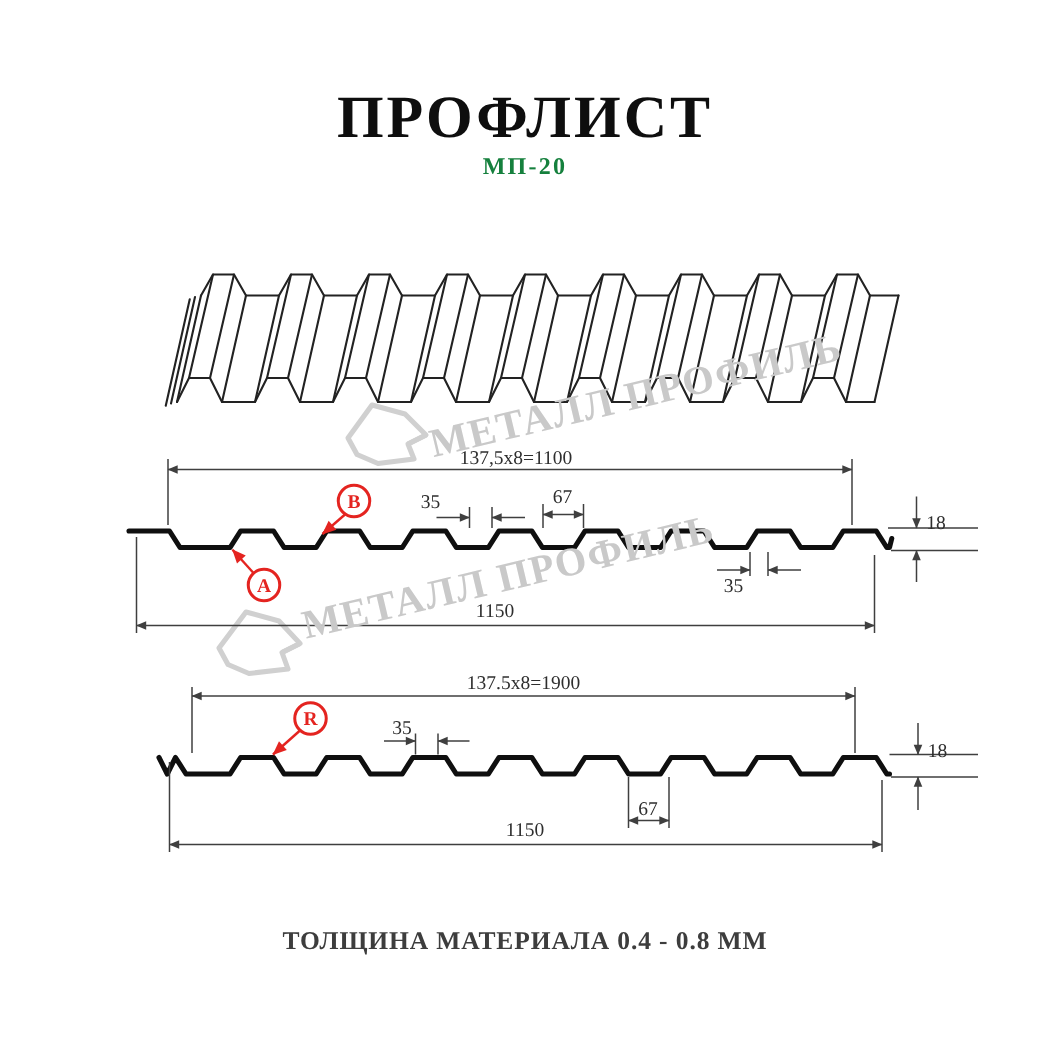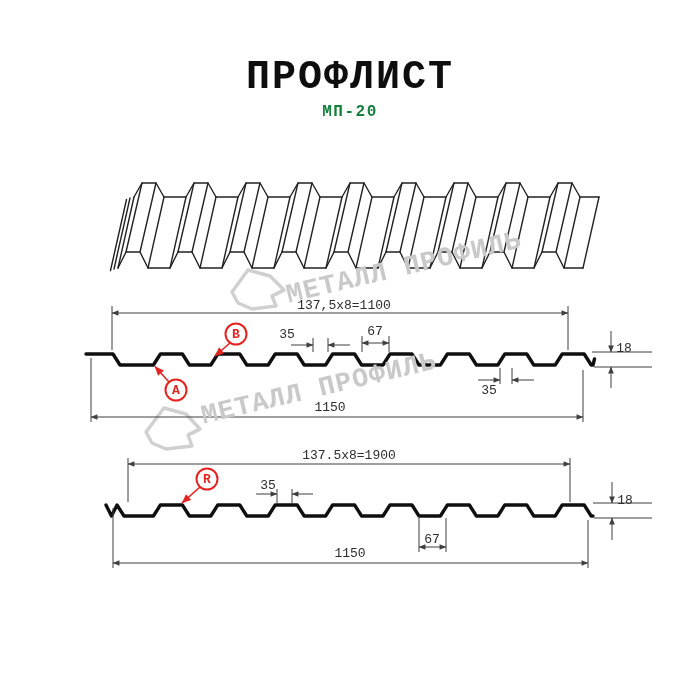--- a/index.html
+++ b/index.html
@@ -1,17 +1,17 @@
 <!DOCTYPE html>
 <html><head>
 <meta charset="utf-8">
 <style>
   html,body{margin:0;padding:0;background:#ffffff;}
   .page{position:relative;width:700px;height:700px;background:#ffffff;overflow:hidden;
-        font-family:Liberation Mono, monospace;}
+        font-family:Liberation Serif, serif;}
   svg{position:absolute;left:0;top:0;}
   .txt{position:absolute;transform:translate(-50%,-50%);white-space:nowrap;
        color:#2b2b2b;font-size:13px;line-height:1;}
   .title{font-size:40px;font-weight:800;letter-spacing:2px;color:#0e0e0e;}
   .subtitle{font-size:16px;font-weight:600;letter-spacing:1.5px;color:#15803d;}
   .footer{font-size:17px;font-weight:600;letter-spacing:0.6px;color:#3d3d3d;}
   .dim{font-size:13px;color:#2e2e2e;}
   .circ-label{font-size:13px;font-weight:700;color:#e42420;}
   .wm-text{position:absolute;transform-origin:left center;transform:rotate(-13.4deg);
        font-size:27px;font-weight:700;letter-spacing:1px;color:#c9c9c9;white-space:nowrap;}
@@ -122,13 +122,14 @@
   <div class="txt circ-label" style="left:176px;top:390px;">A</div>
   <div class="txt circ-label" style="left:236px;top:334px;">B</div>
 
   <div class="txt dim" style="left:349px;top:455px;">137.5x8=1900</div>
   <div class="txt dim" style="left:268px;top:485px;">35</div>
   <div class="txt dim" style="left:432px;top:539px;">67</div>
   <div class="txt dim" style="left:625px;top:500px;">18</div>
   <div class="txt dim" style="left:350px;top:553px;">1150</div>
   <div class="txt circ-label" style="left:207px;top:479px;">R</div>
 
+  <div class="txt footer" style="left:350px;top:627px;">ТОЛЩИНА МАТЕРИАЛА 0.4 - 0.8 ММ</div>
 </div>
 
 </body></html>

